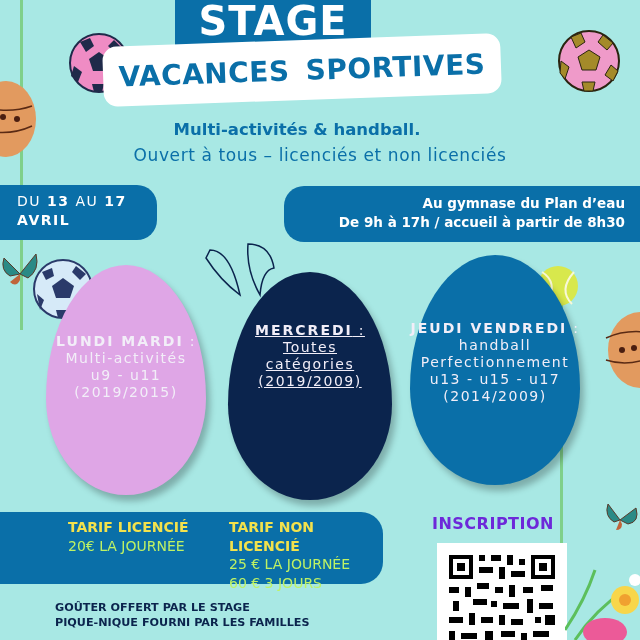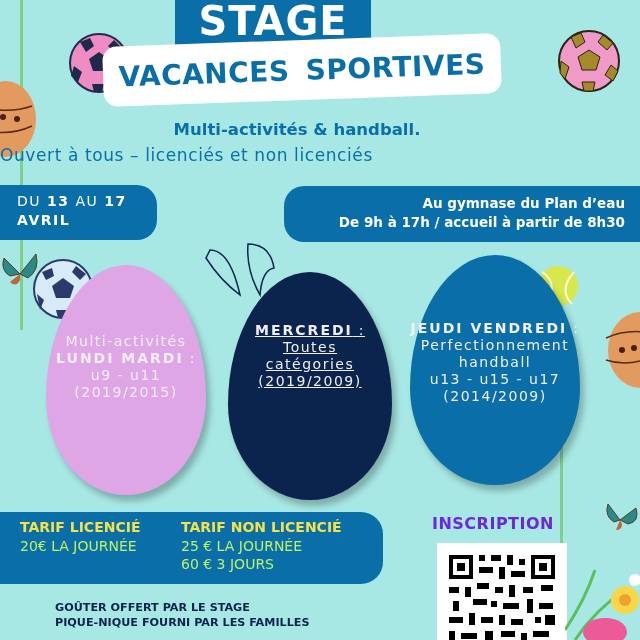--- a/index.html
+++ b/index.html
@@ -29,21 +29,21 @@
     }
     .vac-text {
       color: #0a6fa8; font-weight: bold; font-size: 28px; letter-spacing: 0.5px;
       word-spacing: 6px;
     }
     .subtitle1 {
       left: 0; width: 594px; top: 120px; text-align: center;
       color: #0a6fa8; font-weight: bold; font-size: 16.5px;
     }
     .subtitle2 {
-      left: 0; width: 640px; top: 145px; text-align: left;
+      left: 0; width: 640px; top: 145px; text-align: center;
       color: #0a6fa8; font-size: 17px; letter-spacing: 0.6px;
     }
 
     
     .date-pill {
       left: -20px; top: 185px; width: 177px; height: 55px;
       background: #0a6fa8; border-radius: 0 20px 20px 0;
       padding: 7px 0 0 37px; color: #fff;
       font-size: 14px; line-height: 19px; letter-spacing: 1.5px;
     }
@@ -67,21 +67,21 @@
     .egg .day { font-weight: bold; letter-spacing: 2px; }
     .egg-pink { left: 46px; top: 265px; width: 160px; height: 230px; background: #dfa6e6; padding-top: 68px; }
     .egg-navy { left: 228px; top: 272px; width: 164px; height: 228px; background: #0b244d; padding-top: 50px; text-decoration: underline; }
     .egg-blue { left: 410px; top: 255px; width: 170px; height: 230px; background: #0a6fa8; padding-top: 65px; }
 
     
     .tarif-box {
       left: -10px; top: 512px; width: 393px; height: 72px;
       background: #0a6fa8; border-radius: 0 22px 22px 0;
     }
-    .tarif-col { position: absolute; top: 6px; line-height: 18.5px; }
+    .tarif-col { position: absolute; top: 6px; line-height: 18.5px; margin-left: 48px; }
     .tarif-col .head { color: #f3e24c; font-weight: bold; font-size: 14px; }
     .tarif-col .line { color: #bef264; font-size: 14px; }
     .tarif-col.c1 { left: 30px; }
     .tarif-col.c2 { left: 191px; }
 
     .notes {
       left: 55px; top: 600px; color: #0b244d; font-weight: bold;
       font-size: 11.2px; line-height: 15px;
     }
 
@@ -178,37 +178,37 @@
 
 <svg class="abs" style="left:604px; top:310px;" width="36" height="80" viewBox="0 0 36 80">
   <ellipse cx="36" cy="40" rx="32" ry="38" fill="#e29a5f"></ellipse>
   <path d="M2 28 Q20 20 40 22" stroke="#5a2a14" stroke-width="1.5" fill="none"></path>
   <path d="M2 50 Q20 56 40 50" stroke="#5a2a14" stroke-width="1.5" fill="none"></path>
   <circle cx="18" cy="40" r="3" fill="#4a1e10"></circle>
   <circle cx="30" cy="38" r="3" fill="#4a1e10"></circle>
 </svg>
 
 <div class="abs egg egg-pink">
+  <div><span class="day">LUNDI MARDI</span><span> :</span></div>
   <div>Multi-activités</div>
-  <div><span class="day">LUNDI MARDI</span><span> :</span></div>
   <div>u9 - u11</div>
   <div>(2019/2015)</div>
 </div>
 
 <div class="abs egg egg-navy">
   <div><span class="day">MERCREDI</span><span> :</span></div>
   <div>Toutes</div>
   <div>catégories</div>
   <div>(2019/2009)</div>
 </div>
 
 <div class="abs egg egg-blue">
   <div><span class="day">JEUDI VENDREDI</span><span> :</span></div>
+  <div>handball</div>
   <div>Perfectionnement</div>
-  <div>handball</div>
   <div>u13 - u15 - u17</div>
   <div>(2014/2009)</div>
 </div>
 
 <div class="abs tarif-box">
   <div class="tarif-col c1">
     <div class="head">TARIF LICENCIÉ</div>
     <div class="line">20€ LA JOURNÉE</div>
   </div>
   <div class="tarif-col c2">

